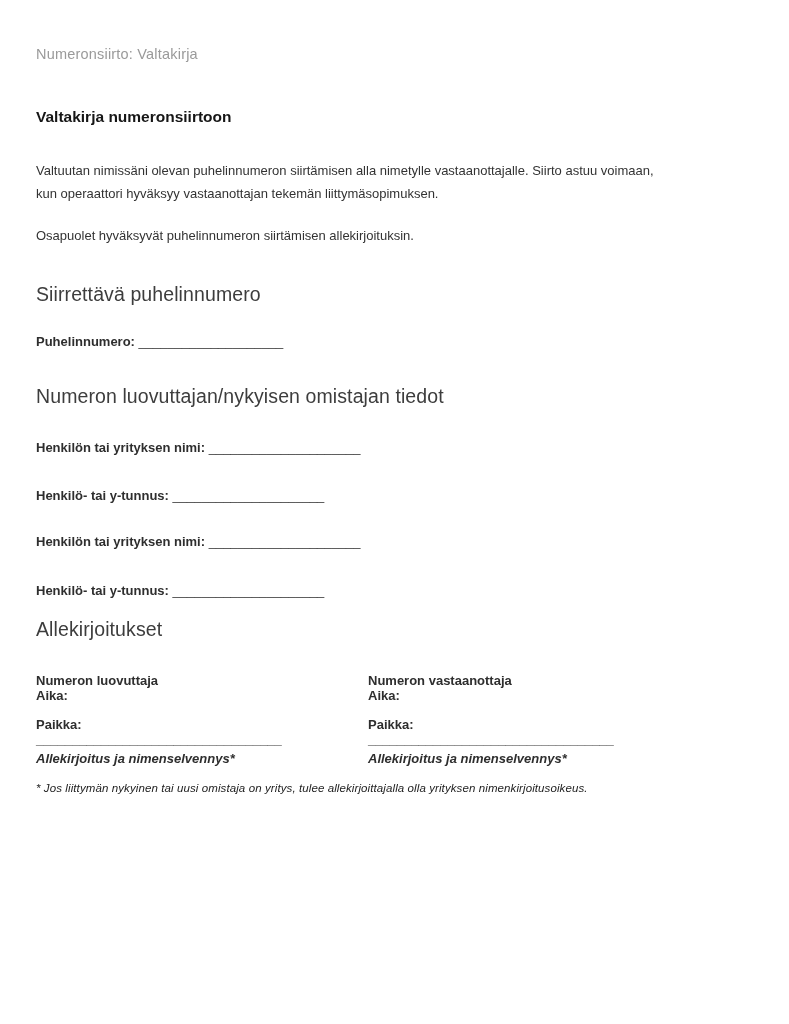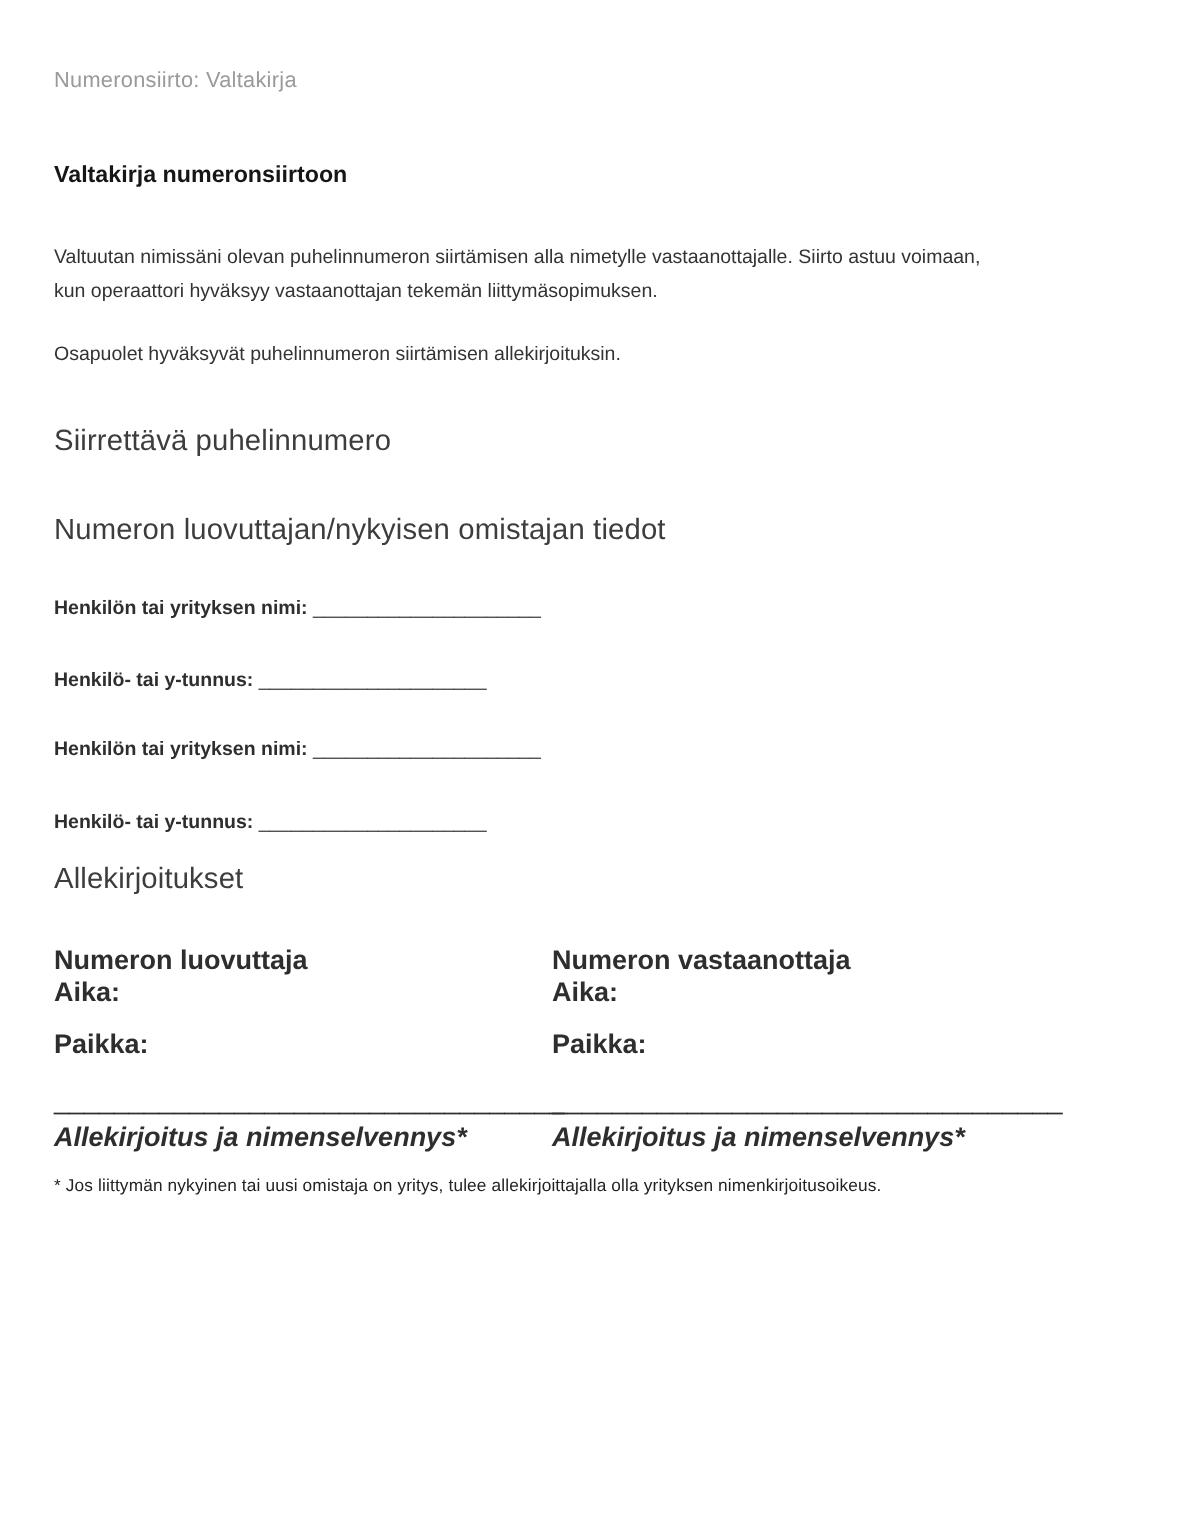--- a/index.html
+++ b/index.html
@@ -61,50 +61,55 @@
   .row-phone        { margin-top: 28px; }
   .row-donor-name   { margin-top: 32px; }
   .row-donor-id     { margin-top: 33px; }
   .row-recip-name   { margin-top: 31px; }
   .row-recip-id     { margin-top: 34px; }
   .sig-grid {
     display: grid;
     grid-template-columns: 332px 1fr;
   }
   .sig-cell {
-    font-size: 18px;
+    font-size: 13px;
     font-weight: 700;
     color: #2e2e2e;
   }
   .sig-party   { margin-top: 32px; }
   .sig-aika    { }
   .sig-paikka  { margin-top: 14px; }
-  .sig-line    { margin-top: 16px; font-weight: 400; }
+  .sig-line    { font-weight: 700; }
   .sig-caption { margin-top: 4px; font-style: italic; }
   .footnote {
     margin-top: 16px;
     font-size: 11.5px;
+    font-style: italic;
     color: #222222;
     letter-spacing: 0.1px;
   }
 </style>
 </head>
 <body>
 
 <div class="page">
 
   <div class="doc-header">Numeronsiirto: Valtakirja</div>
 
   <div class="doc-title">Valtakirja numeronsiirtoon</div>
 
   <p class="para para-1">Valtuutan nimissäni olevan puhelinnumeron siirtämisen alla nimetylle vastaanottajalle. Siirto astuu voimaan, kun operaattori hyväksyy vastaanottajan tekemän liittymäsopimuksen.</p>
   <p class="para para-2">Osapuolet hyväksyvät puhelinnumeron siirtämisen allekirjoituksin.</p>
 
   <div class="section-heading heading-phone">Siirrettävä puhelinnumero</div>
 
+  <div class="field-row row-phone">
+    <span class="field-label">Puhelinnumero:</span>
+    <span class="fill-line">____________________</span>
+  </div>
 
   <div class="section-heading heading-donor">Numeron luovuttajan/nykyisen omistajan tiedot</div>
 
   <div class="field-row row-donor-name">
     <span class="field-label">Henkilön tai yrityksen nimi:</span>
     <span class="fill-line">_____________________</span>
   </div>
 
   <div class="field-row row-donor-id">
     <span class="field-label">Henkilö- tai y-tunnus:</span>

